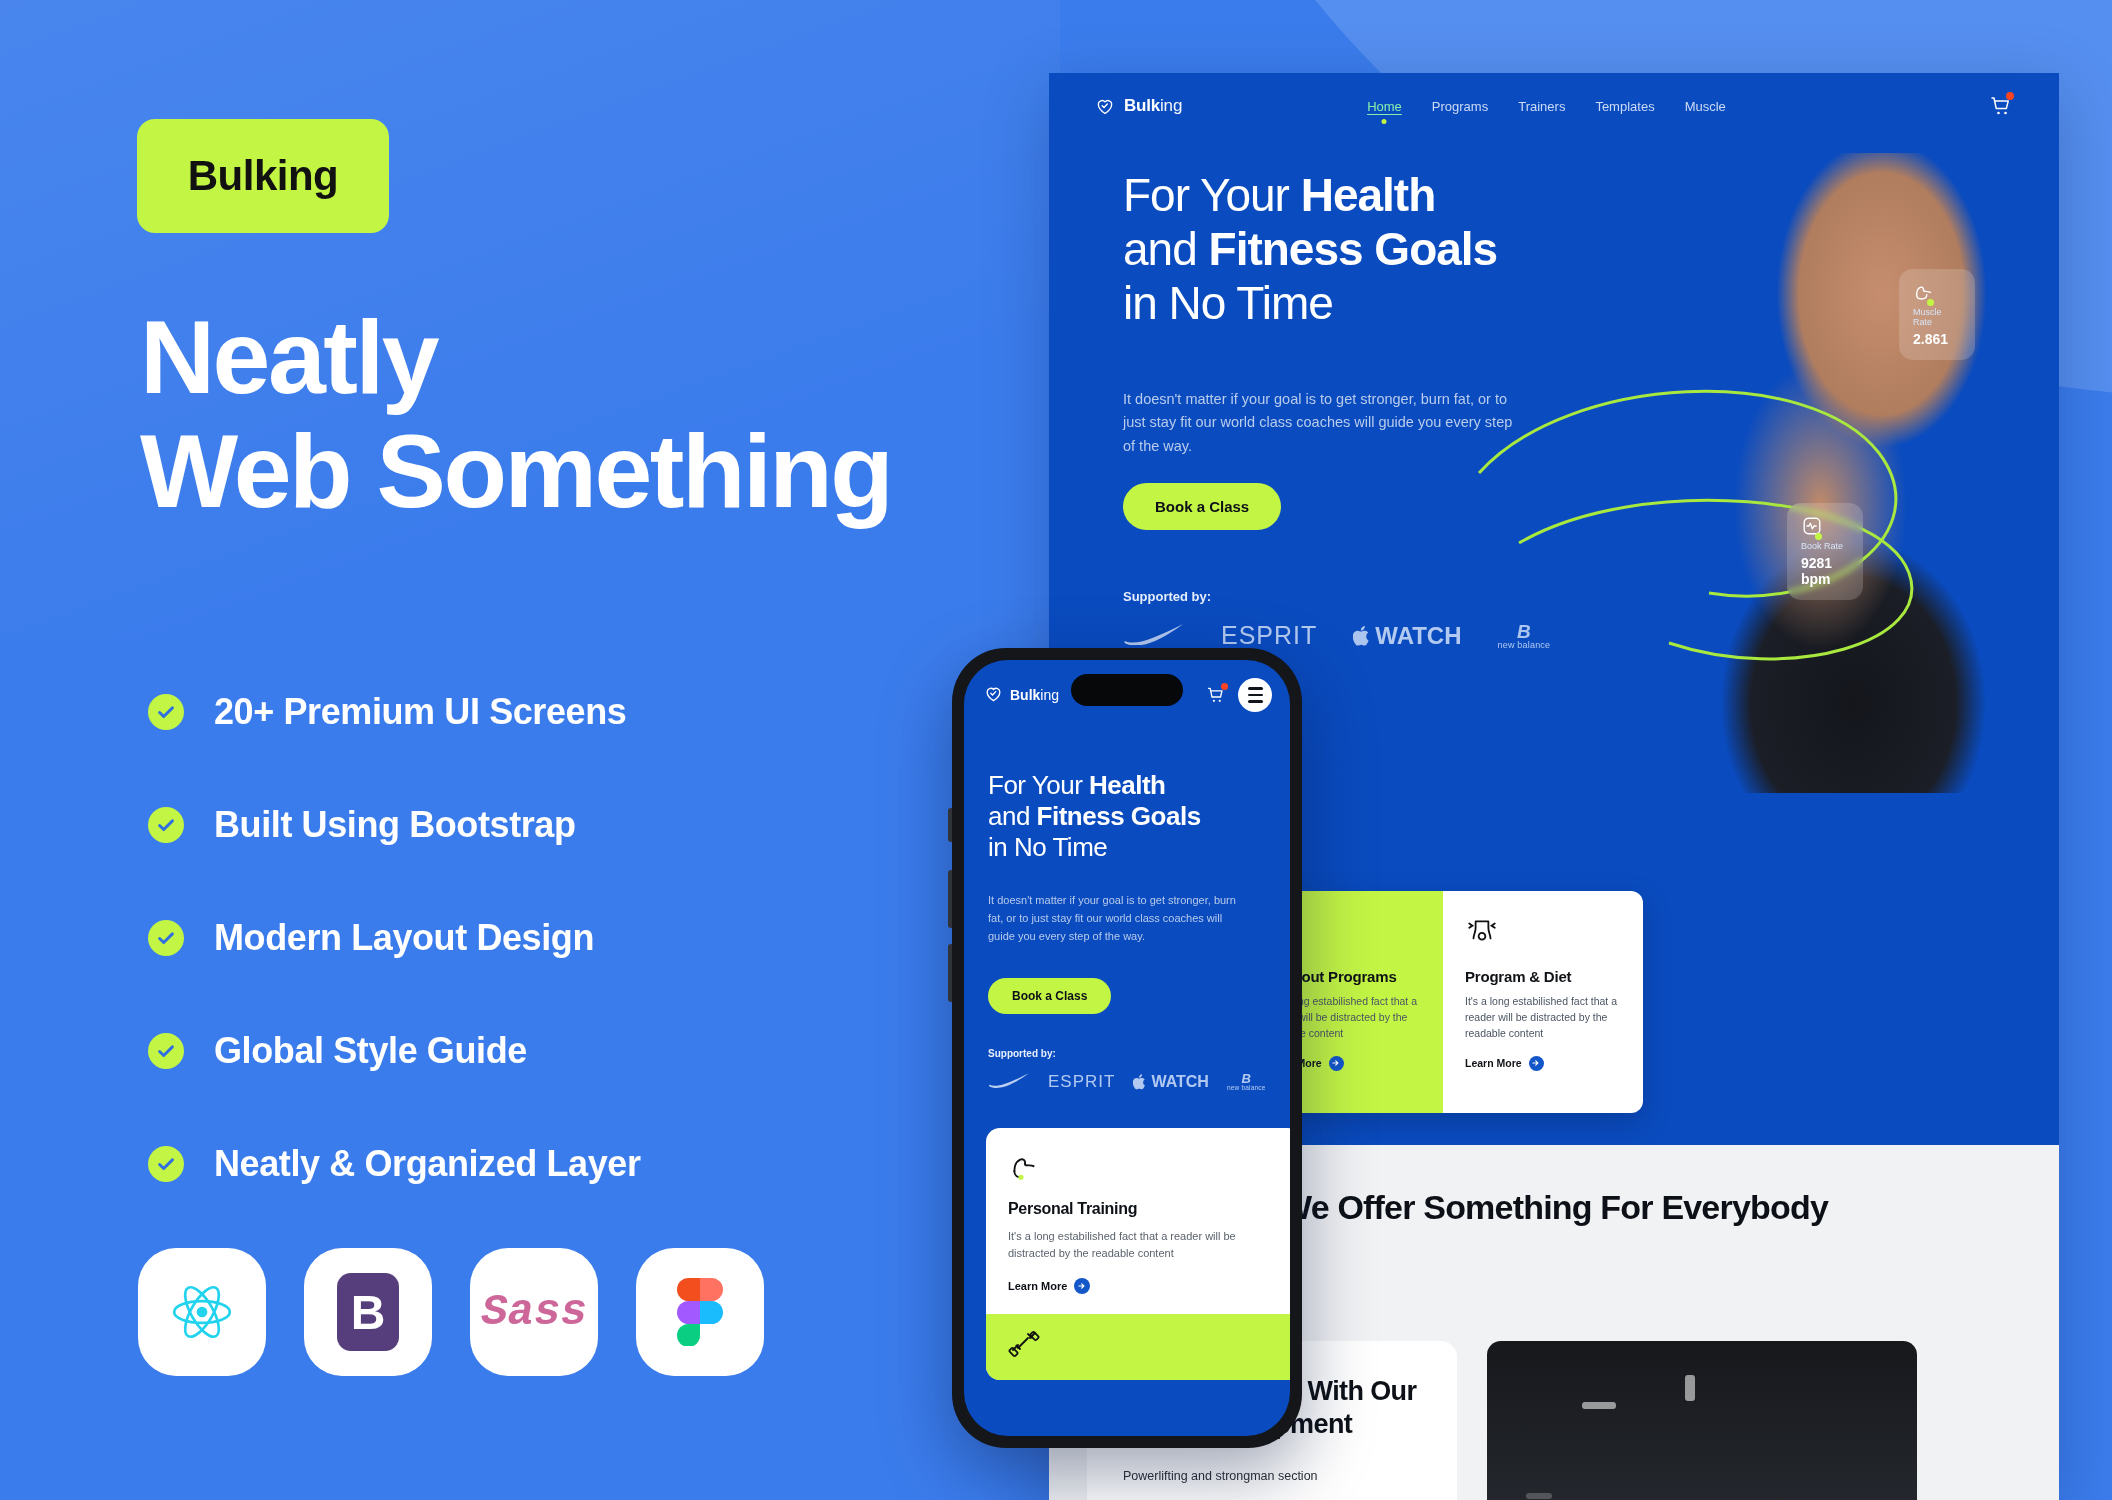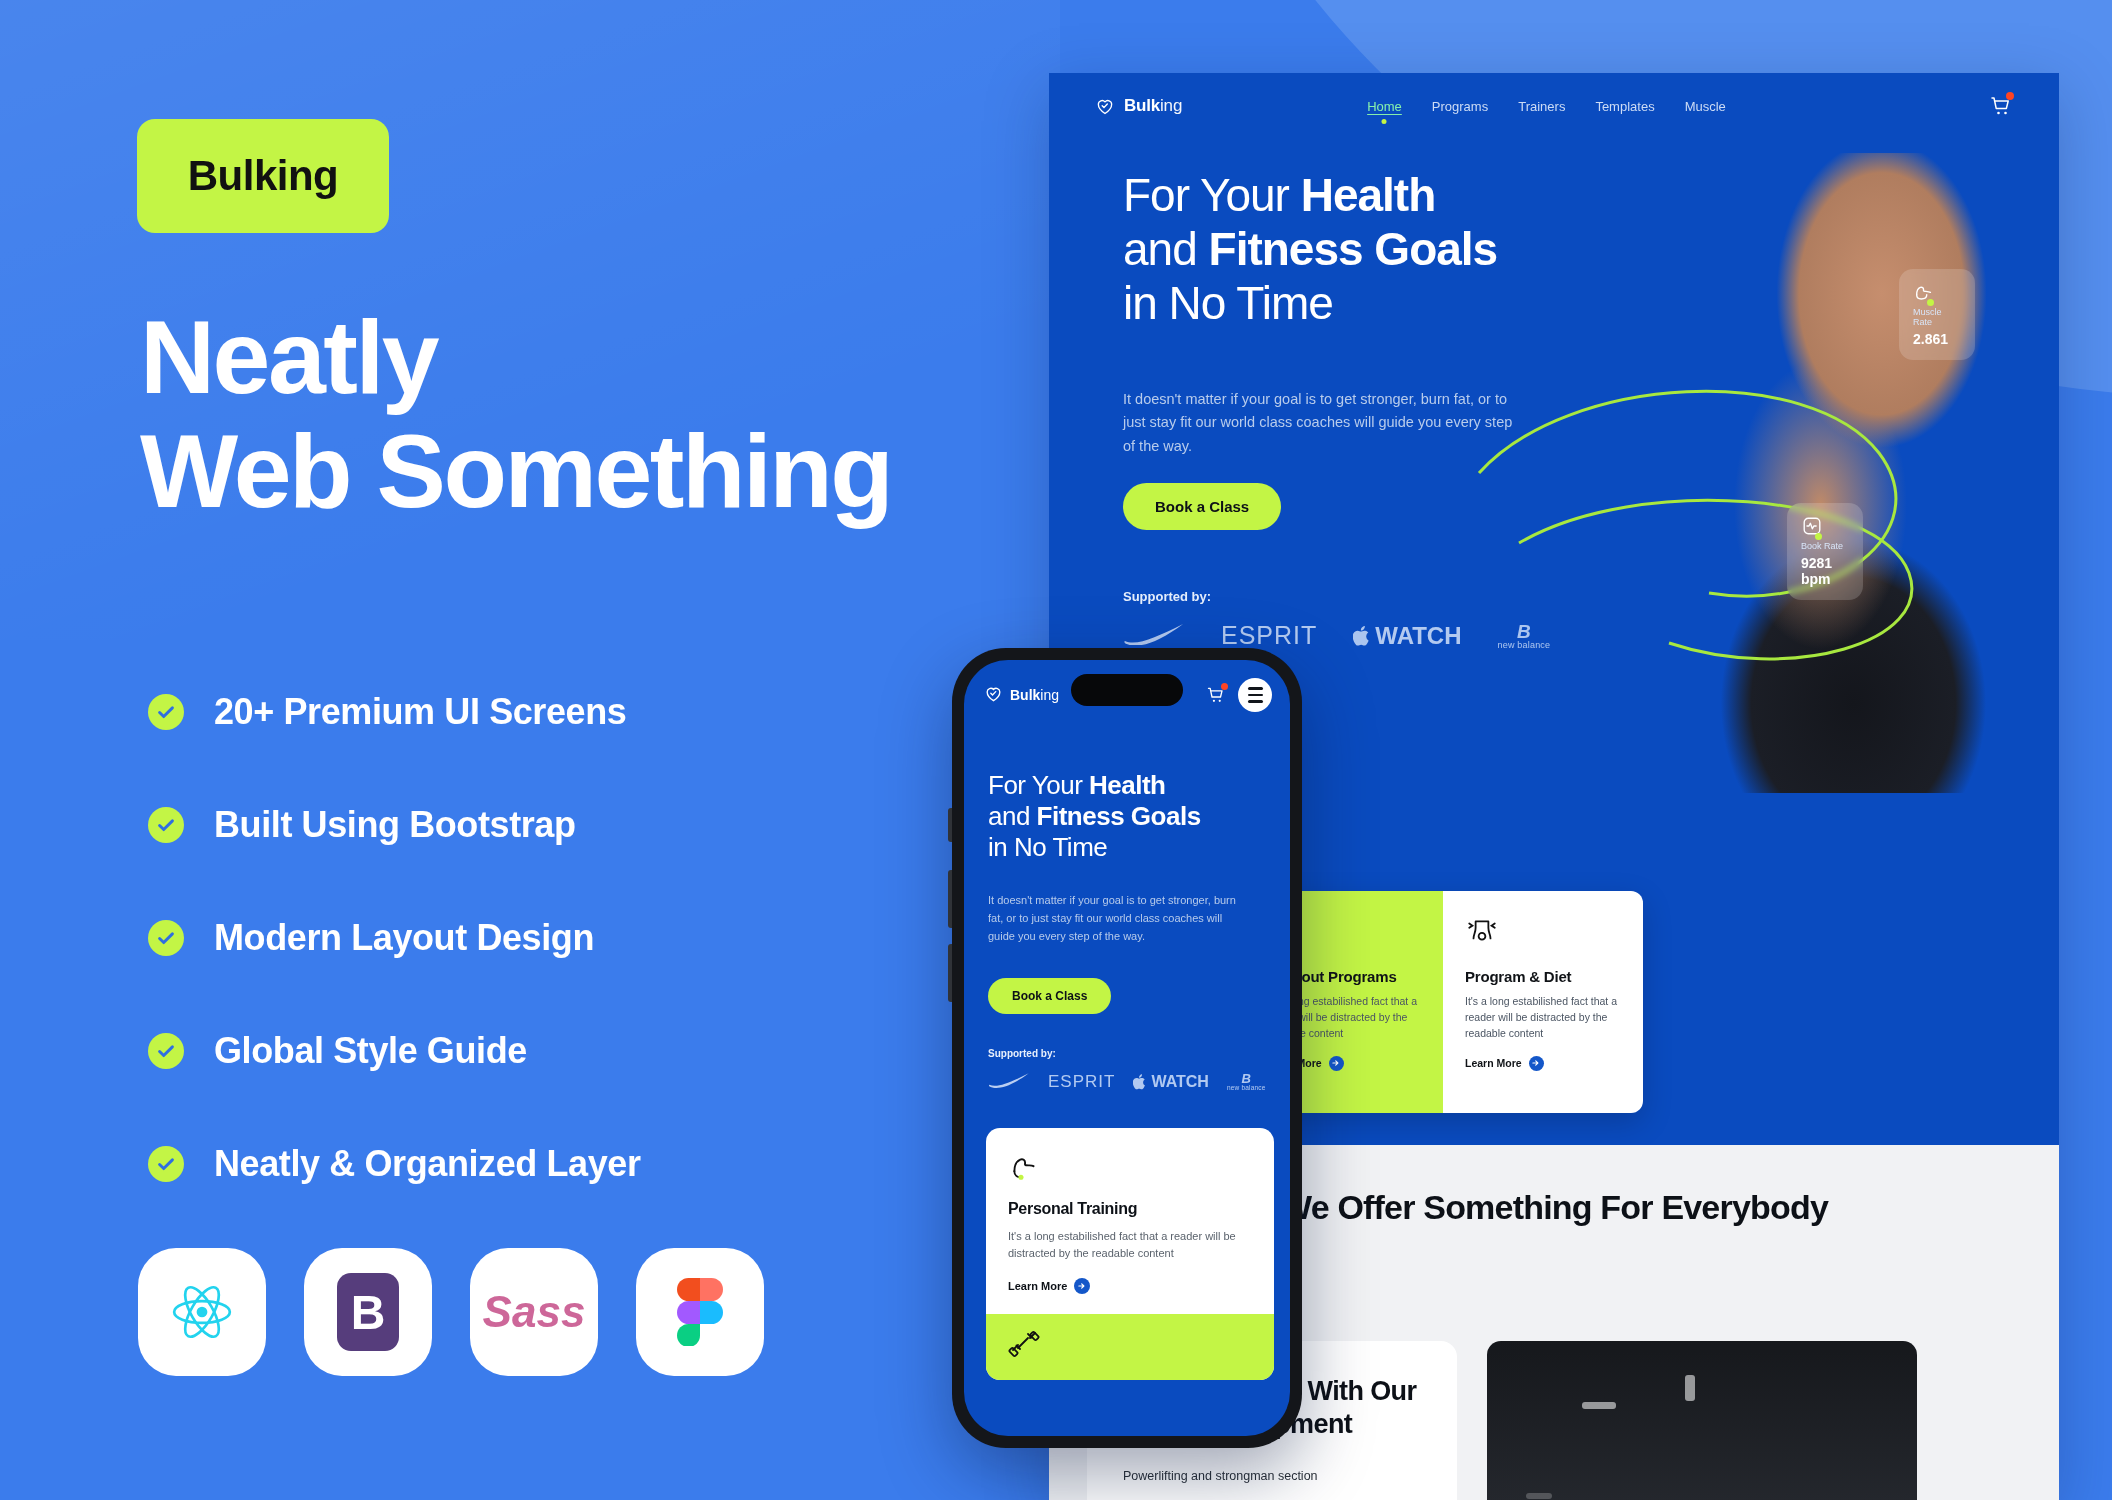--- a/index.html
+++ b/index.html
@@ -58,21 +58,21 @@
   .tech {
     width: 128px; height: 128px; border-radius: 38px; background: #fff;
     display: flex; align-items: center; justify-content: center;
   }
   .tech svg { display:block; }
   .tech .b-sq {
     width: 62px; height: 78px; border-radius: 14px; background: #563d7c;
     color: #fff; font-size: 48px; font-weight: 700; display:flex;
     align-items:center; justify-content:center; font-family:"Liberation Sans", sans-serif;
   }
-  .tech .sass { color: #cd6799; font-size: 44px; font-style: italic; font-family: Liberation Sans, sans-serif; font-weight: 700; }
+  .tech .sass { color: #cd6799; font-size: 44px; font-style: italic; font-family: Liberation Mono, monospace; font-weight: 700; }
 
   
   .desktop {
     position: absolute; left: 1049px; top: 73px;
     width: 1010px; height: 1427px;
     background: #f4f5f7; overflow: hidden;
     box-shadow: 0 18px 60px rgba(10,30,80,.25);
   }
   .d-hero { position: relative; width: 1010px; height: 832px; background: #0a4bbf; overflow: hidden; }
 
@@ -206,21 +206,21 @@
   .p-cta { position:absolute; left: 24px; top: 318px; background:#c3f545; border:none; border-radius:20px; padding:11px 24px; font-size:12px; font-weight:600; color:#0d1117; cursor:pointer; font-family:"Liberation Sans",sans-serif;}
   .p-sup { position:absolute; left: 24px; top: 388px; color:#e7effc; font-size: 10px; font-weight:600;}
   .p-brands { position:absolute; left: 24px; top: 412px; display:flex; align-items:center; gap:18px; opacity:.85;}
   .p-brands .esprit { font-size:17px; }
   .p-brands .awatch { font-size:16px; }
   .p-brands .nike { width: 42px; }
   .p-brands .nb .nbb { font-size: 13px; }
   .p-brands .nb .nbt { font-size: 6.5px; }
 
   .p-card {
-    position:absolute; left: 22px; top: 468px; width: 288px; border-radius: 14px;
+    position:absolute; left: 22px; top: 468px; width: 316px; border-radius: 14px;
     background:#fff; overflow:hidden;
   }
   .p-card .inner { padding: 22px 22px 20px; }
   .p-card .cicon { height: 36px; margin-bottom: 14px; position: relative;}
   .p-card h5 { font-size: 16px; font-weight:700; color:#0d1117; margin-bottom: 10px; letter-spacing:-.3px;}
   .p-card p { font-size: 11px; line-height:1.55; color:#5b636d; margin-bottom: 16px;}
   .p-card .clearn { font-size: 11px; font-weight:700; color:#0d1117; display:flex; align-items:center; gap:7px;}
   .p-card .arrow { width: 16px; height:16px; border-radius:50%; background:#1457c9; display:flex; align-items:center; justify-content:center;}
   .p-card .greenstrip { background:#c3f545; height: 66px; padding: 14px 22px; }
 

